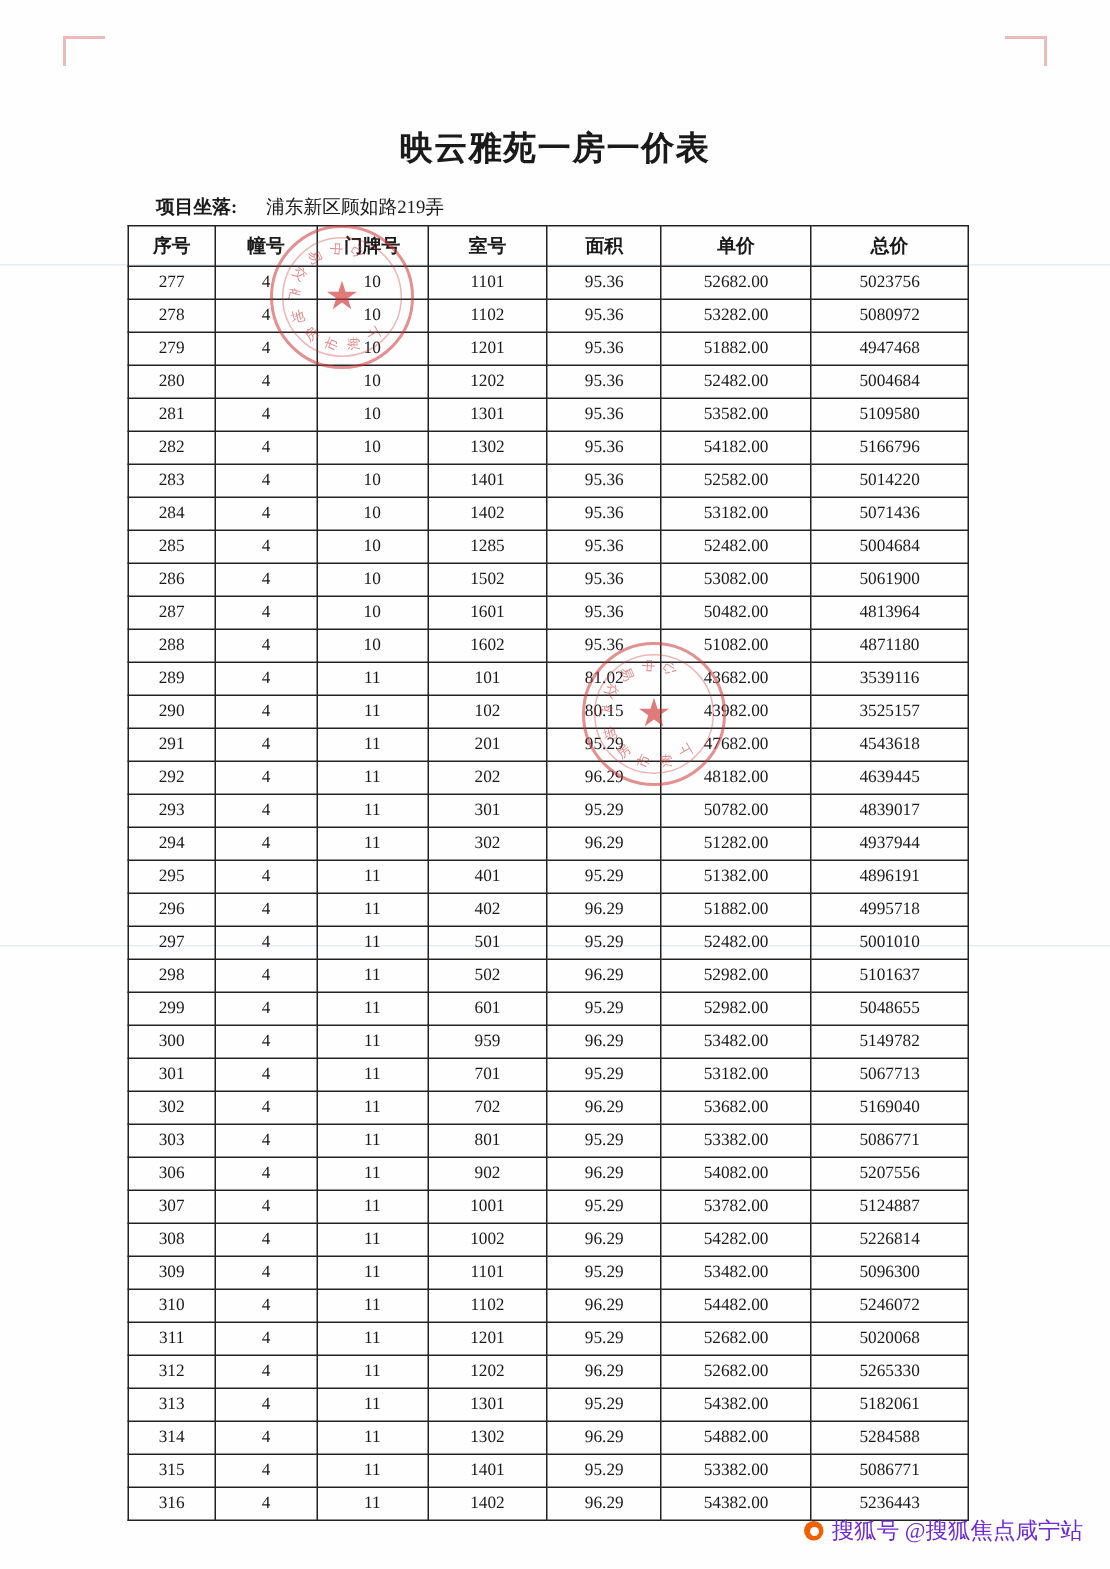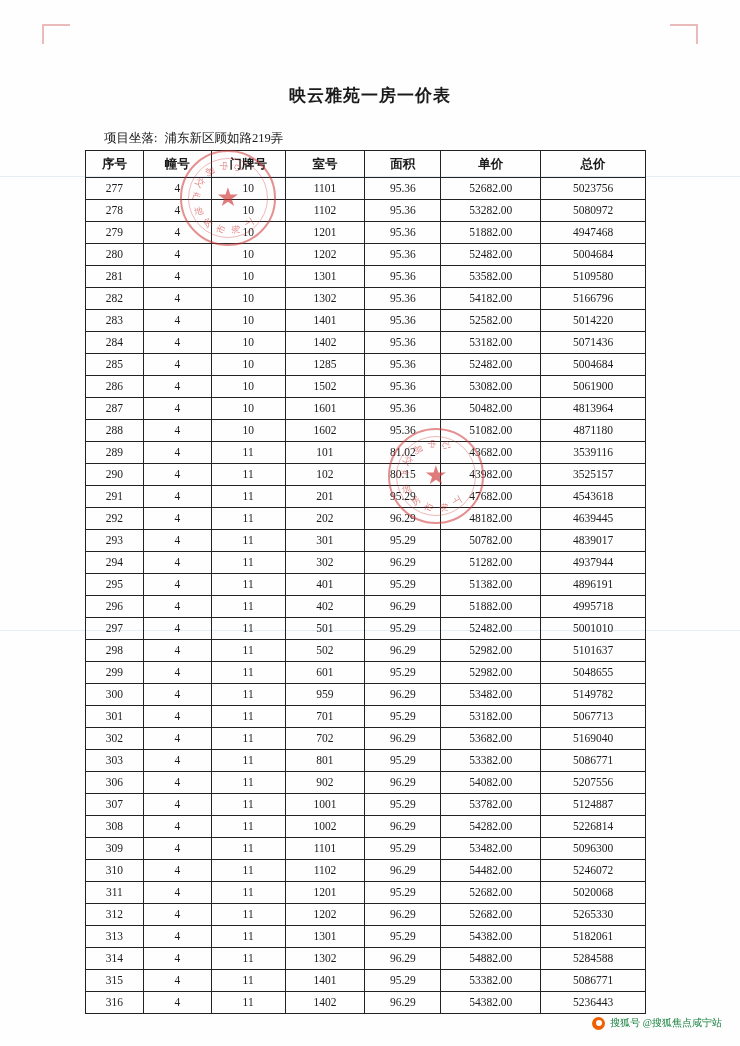--- a/index.html
+++ b/index.html
@@ -34,37 +34,37 @@
     border-style: solid;
     width: 26px;
     height: 18px;
   }
   .doc-title {
     position: absolute;
     top: 84px;
     left: 0;
     right: 0;
     text-align: center;
-    font-size: 17px;
+    font-size: 22px;
     font-weight: bold;
     letter-spacing: 1px;
   }
   .subtitle {
     position: absolute;
     top: 130px;
     left: 104px;
     font-size: 12.5px;
     white-space: nowrap;
   }
   .subtitle .label {
-    font-weight: normal;
+    font-weight: bold;
     text-align: right;
   }
   .subtitle .value {
-    margin-left: 4px;
+    margin-left: 16px;
   }
   table.price {
     position: absolute;
     top: 150px;
     left: 85px;
     width: 561px;
     border-collapse: collapse;
     font-size: 11.5px;
   }
   table.price th, table.price td {
@@ -133,22 +133,22 @@
   #stamp-2 {
     left: 388px;
     top: 428px;
     width: 92px;
     height: 92px;
   }
   .footer {
     position: absolute;
     right: 18px;
     bottom: 16px;
-    font-size: 10px;
-    color: #15803d;
+    font-size: 15px;
+    color: #6d28d9;
     display: flex;
     align-items: center;
     gap: 5px;
   }
   .footer .logo {
     display: inline-block;
     width: 13px;
     height: 13px;
     border-radius: 50%;
     background: #f06000;

